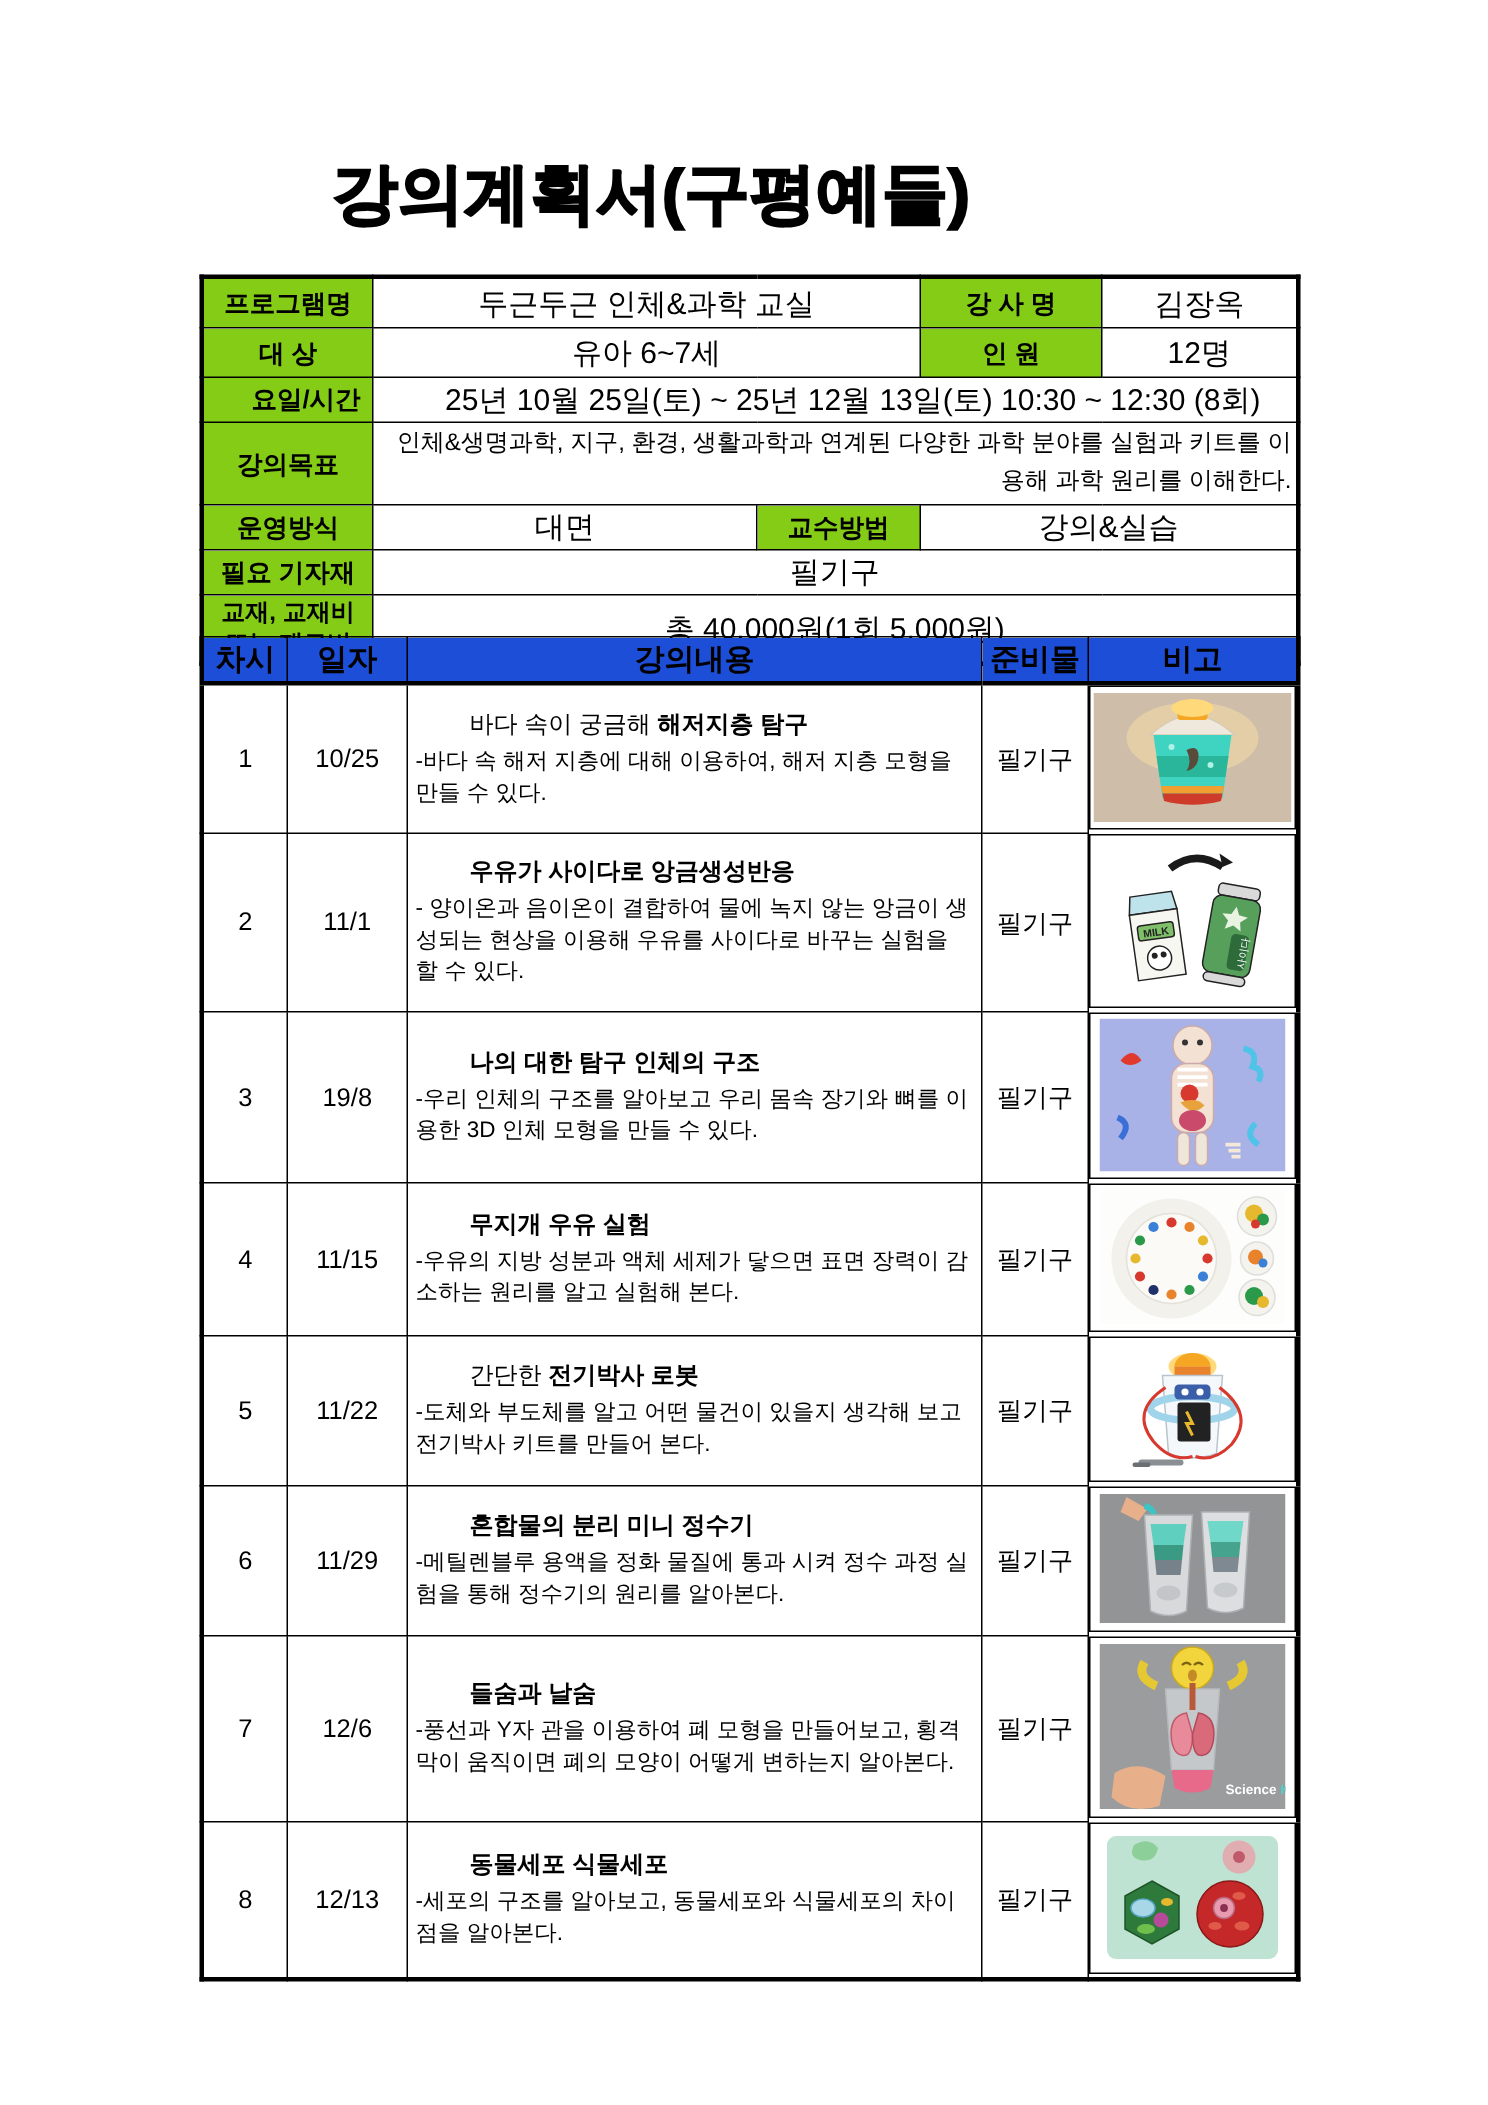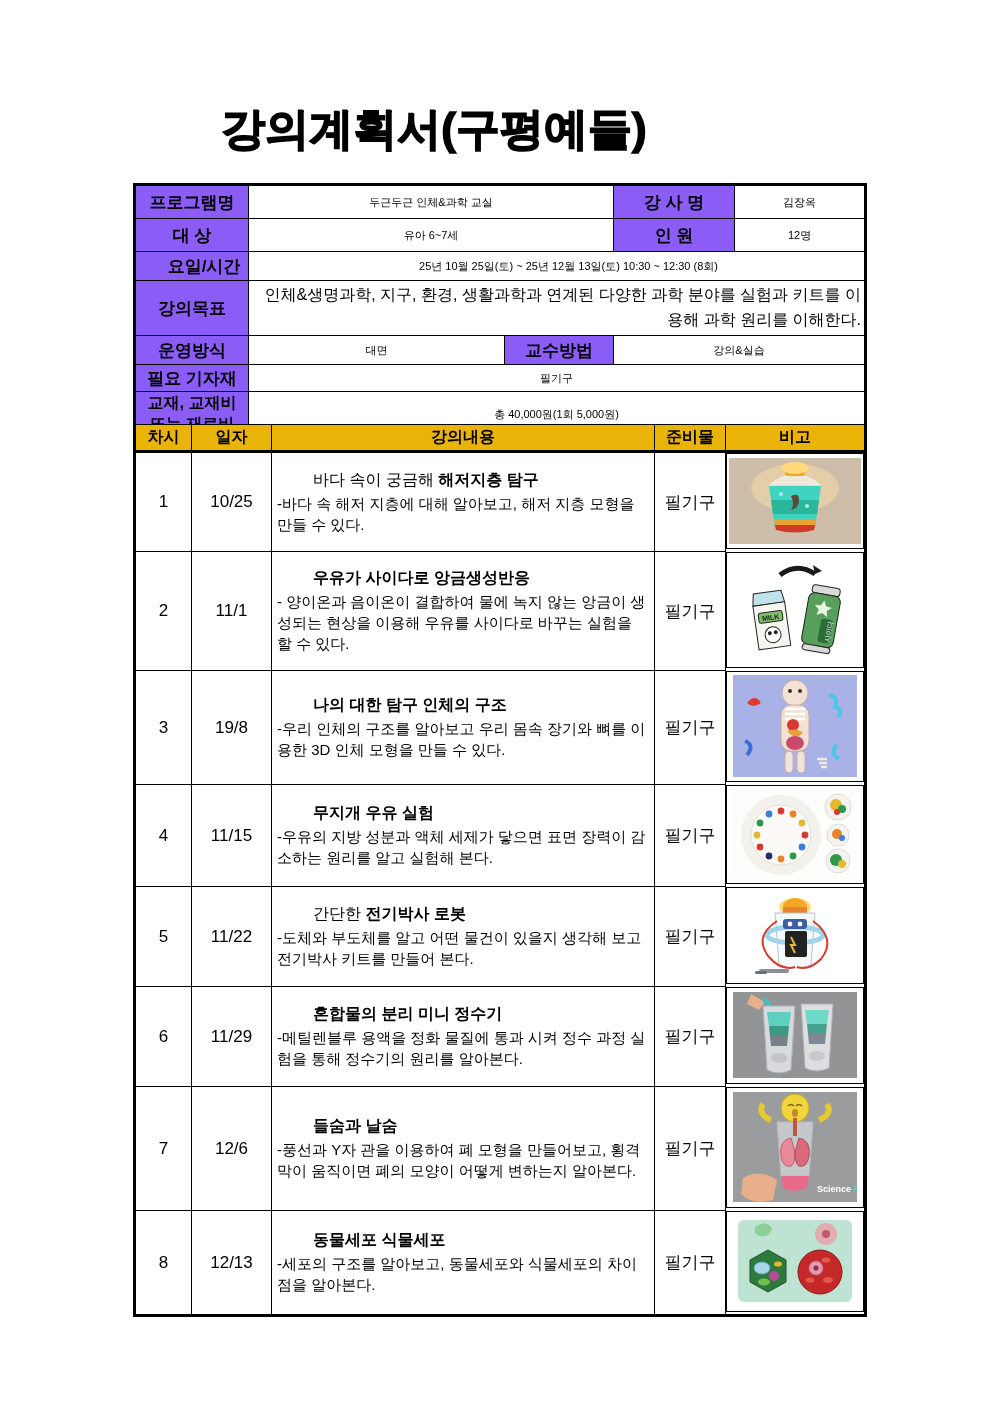--- a/index.html
+++ b/index.html
@@ -5,31 +5,31 @@
   html,body{margin:0;padding:0;background:#fff;}
   .page{position:relative;width:992px;height:1403px;background:#fff;
         font-family:"Liberation Sans","DejaVu Sans",sans-serif;color:#000;overflow:hidden;}
   .doc-title{position:absolute;top:100px;left:0;width:868px;text-align:center;
         font-size:44px;font-weight:900;letter-spacing:0px;margin:0;
         -webkit-text-stroke:1.5px #000;}
   table{border-collapse:collapse;table-layout:fixed;}
   .info-table{position:absolute;left:133px;top:183px;width:731px;border:3px solid #000;}
   .sched-table{position:absolute;left:133px;top:424px;width:731px;border:3px solid #000;border-top:none;}
   td,th{border:1px solid #000;padding:1px 3px;overflow:hidden;}
-  .lab{background:#8b5cf6;font-weight:bold;text-align:center;font-size:17px;}
-  .val{text-align:center;font-size:11px;}
+  .lab{background:#84cc16;font-weight:bold;text-align:center;font-size:17px;}
+  .val{text-align:center;font-size:20px;}
   .val-left{text-align:right;font-size:16px;padding-left:6px;line-height:1.55;}
   .info-table tr.r-prog td{height:30px;}
   .info-table tr.r-target td{height:30px;}
   .info-table tr.r-time td{height:26px;padding-left:27px;}
   .info-table tr.r-goal td{height:52px;}
   .info-table tr.r-method td{height:26px;}
   .info-table tr.r-equip td{height:24px;}
   .info-table tr.r-fee td{height:40px;}
-  .sched-table th{background:#eab308;font-weight:bold;font-size:16px;height:23px;
+  .sched-table th{background:#1d4ed8;font-weight:bold;font-size:20px;height:23px;
         border-bottom:3px solid #000;margin-left:19px;}
   .sched-table td{vertical-align:middle;}
   .cell-no,.cell-date{text-align:center;font-size:17px;}
   .cell-prep{text-align:center;font-size:17px;}
   .cell-content{text-align:left;padding:3px 5px;vertical-align:middle;}
   .lect-title{font-size:16px;line-height:1.35;margin-left:36px;}
   .lect-title .bold{font-weight:bold;}
   .lect-desc{font-size:15px;line-height:1.42;margin-top:2px;}
   .sched-table tr.h1 td{height:92px;} .sched-table tr.h2 td{height:112px;}
   .sched-table tr.h3 td{height:107px;} .sched-table tr.h4 td{height:95px;}
@@ -106,21 +106,21 @@
       <th>강의내용</th>
       <th>준비물</th>
       <th>비고</th>
     </tr>
 
     <tr class="h1">
       <td class="cell-no">1</td>
       <td class="cell-date">10/25</td>
       <td class="cell-content">
         <div class="lect-title"><span>바다 속이 궁금해 </span><span class="bold">해저지층 탐구</span></div>
-        <div class="lect-desc">-바다 속 해저 지층에 대해 알아보고, 해저 지층 모형을 만들 수 있다.</div>
+        <div class="lect-desc">-바다 속 해저 지층에 대해 이용하여, 해저 지층 모형을 만들 수 있다.</div>
       </td>
       <td class="cell-prep">필기구</td>
       <td class="thumb-wrap">
         <svg width="132" height="86" viewBox="0 0 132 86">
           <rect width="132" height="86" fill="#cdbda9"></rect>
           <ellipse cx="66" cy="30" rx="44" ry="24" fill="#e8d2a8" opacity="0.8"></ellipse>
           <path d="M38 28 Q66 2 94 28 Z" fill="#efe9dd" stroke="#d8cbb5"></path>
           <rect x="56" y="8" width="20" height="10" rx="2" fill="#f5a623"></rect>
           <ellipse cx="66" cy="10" rx="14" ry="6" fill="#ffd97a"></ellipse>
           <path d="M40 28 L92 28 L86 70 Q66 76 46 70 Z" fill="#3fd4c2"></path>

